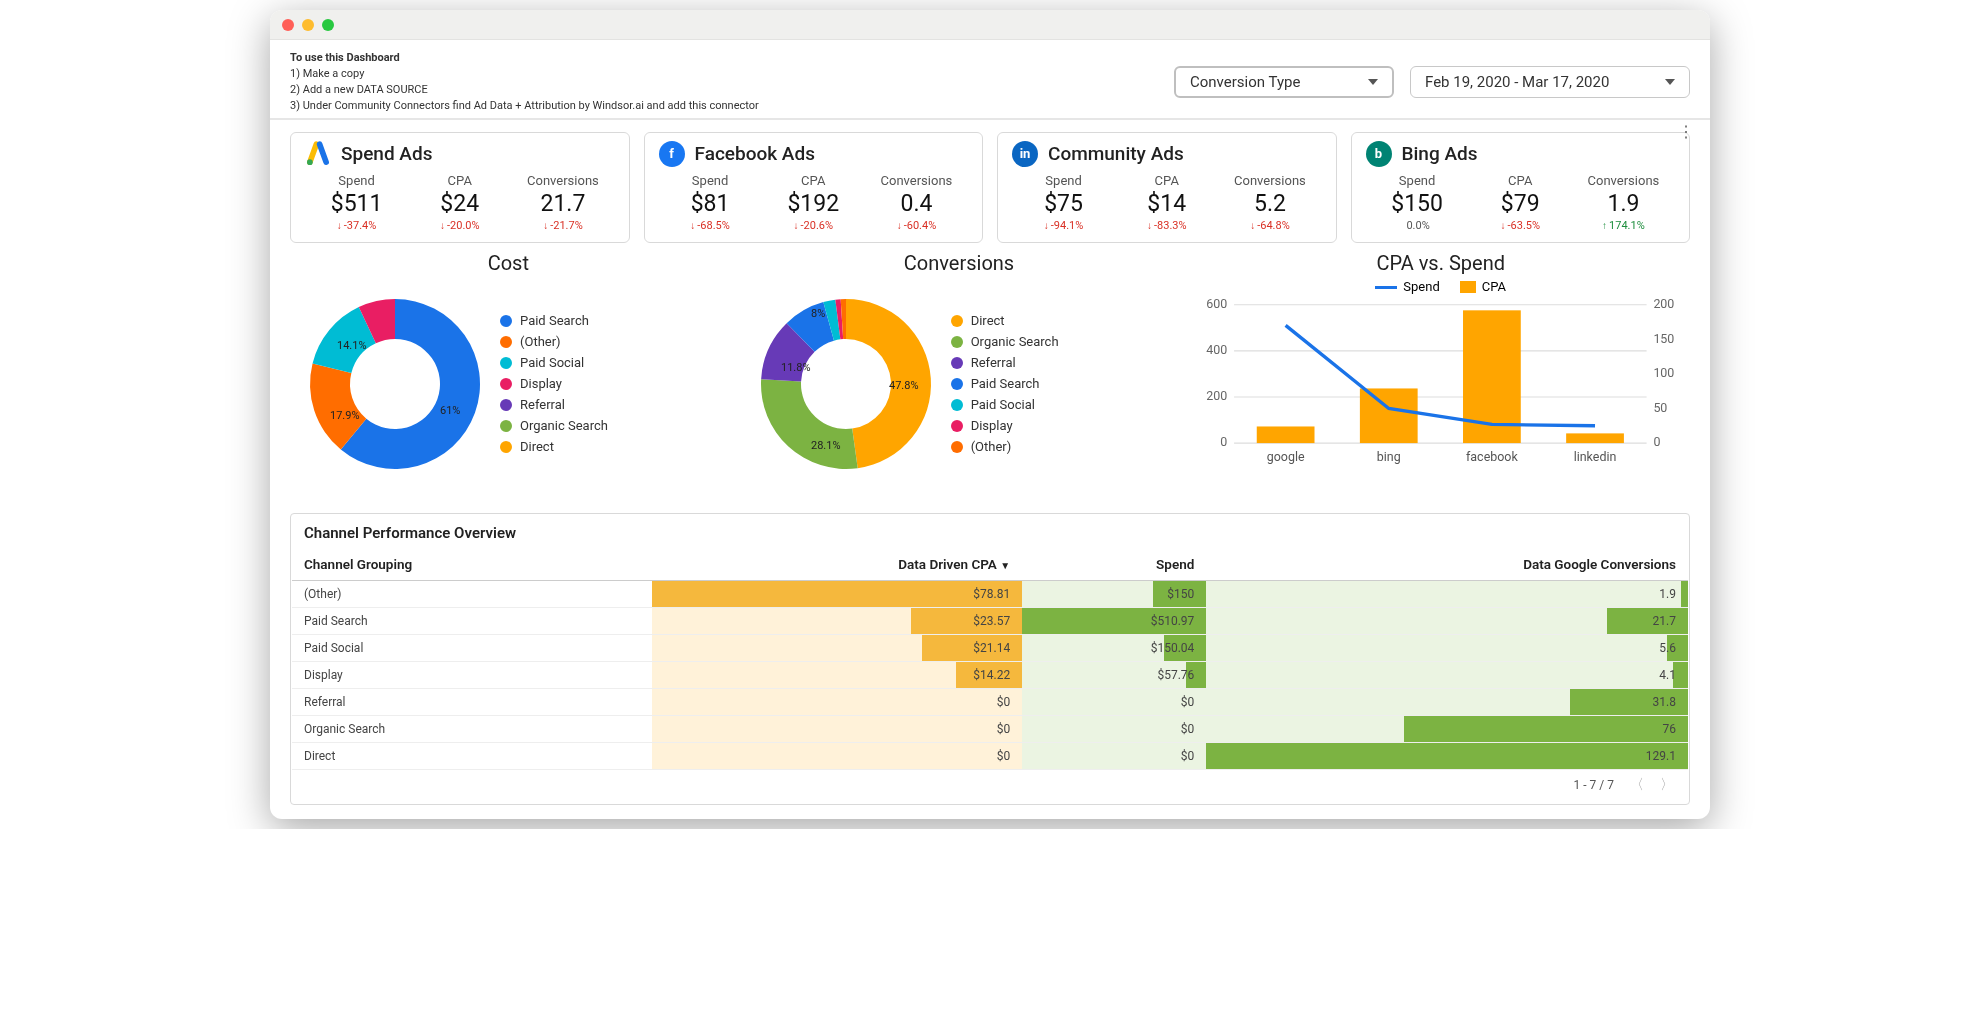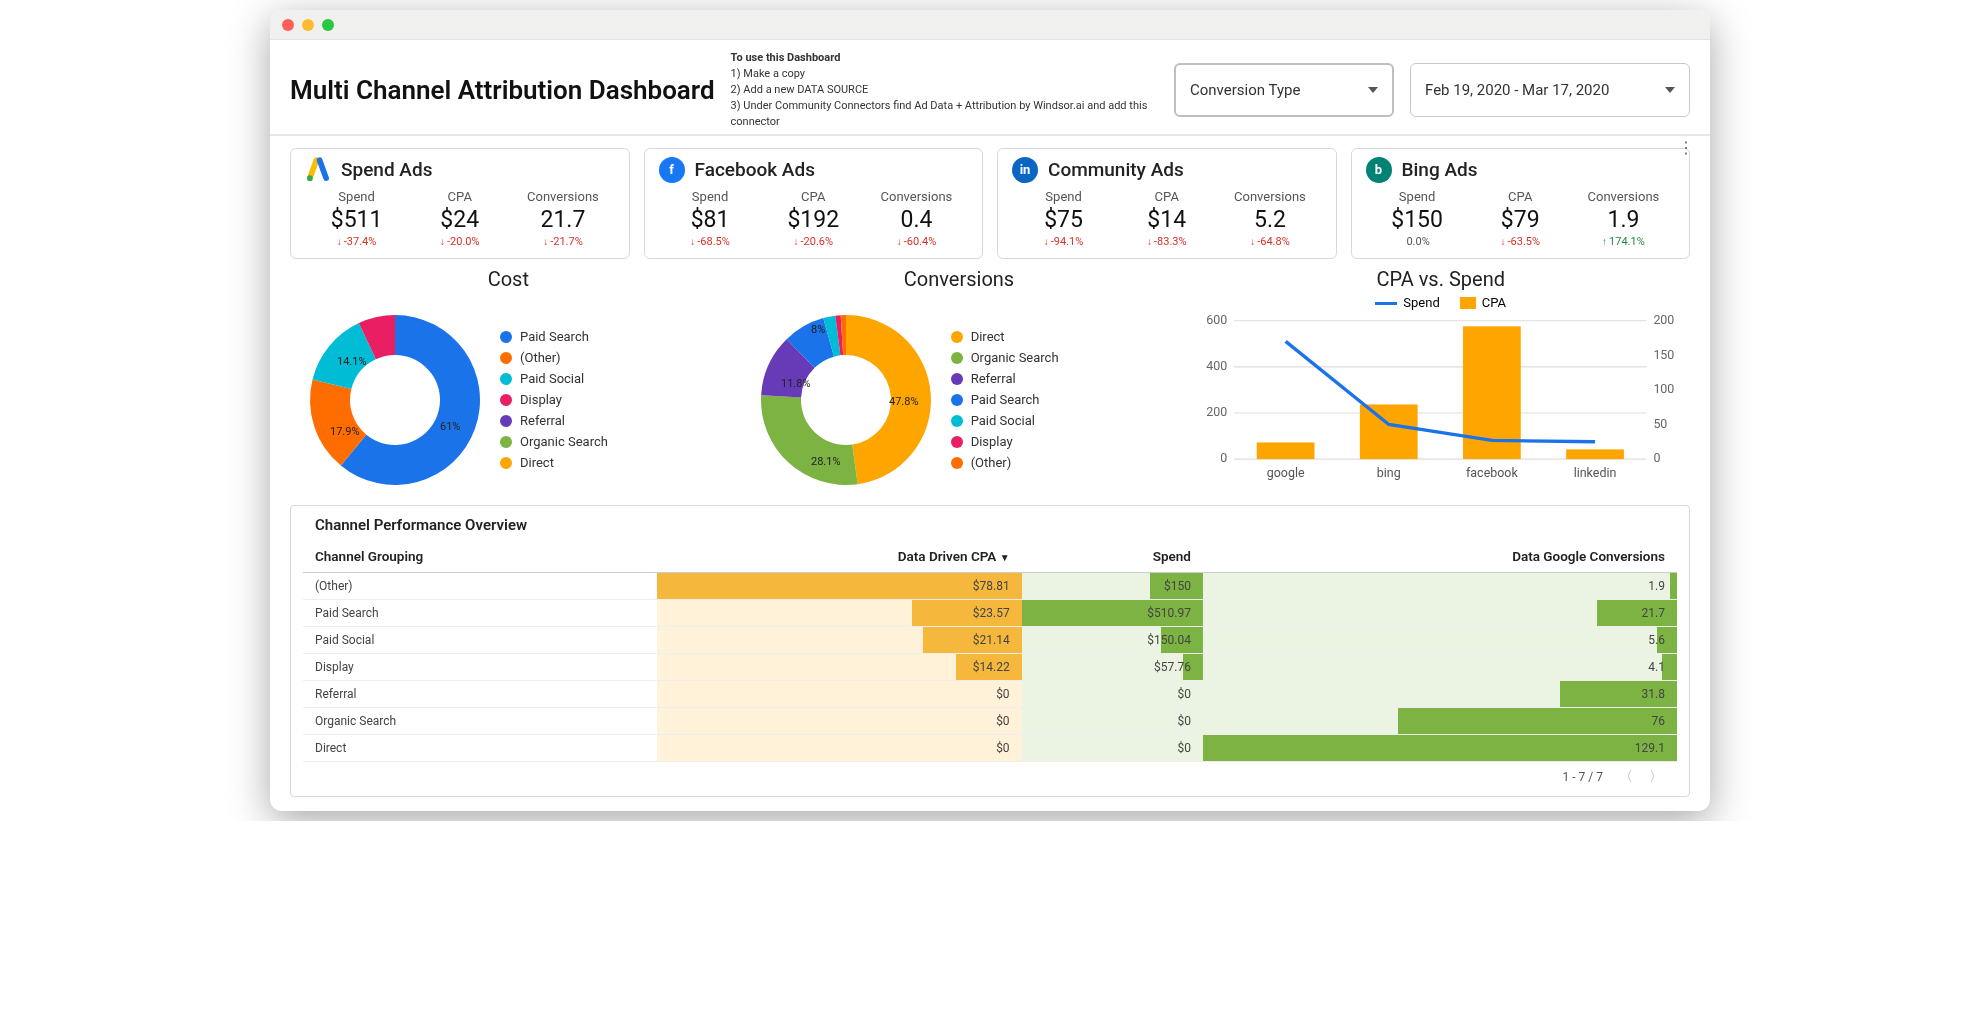--- a/index.html
+++ b/index.html
@@ -30,21 +30,21 @@
     padding: 10px 20px 4px 20px;
     gap: 16px;
     border-bottom: 2px solid #e6e6e6;
   }
   .header h1 { font-size: 26px; font-weight: 600; color: #111; white-space: nowrap; }
   .instructions { font-size: 11px; line-height: 1.45; color: #333; flex: 1; }
   .instructions .t { font-weight: 700; }
   .select {
     border: 1px solid #c8c8c8;
     border-radius: 6px;
-    height: 54px;
+    height: 32px;
     padding: 0 34px 0 14px;
     font-size: 15px;
     color: #333;
     display: flex;
     align-items: center;
     background: #fff;
     position: relative;
     min-width: 220px;
     cursor: pointer;
   }
@@ -101,21 +101,21 @@
   .legend .sw { width:12px; height:12px; border-radius:50%; margin-right:8px; }
 
   
   .combo { height: 170px; }
   .combo-legend { display:flex; gap:20px; font-size:13px; justify-content:center; margin-bottom:4px;}
   .combo-legend .sw { display:inline-block; vertical-align:middle; margin-right:6px; }
   .sw-line { width:22px; height:3px; background:#1a73e8; }
   .sw-bar  { width:16px; height:12px; background:#ffa500; }
 
   
-  .table-panel { margin: 0 20px 14px; border:1px solid #d9d9d9; border-radius:4px; padding: 10px 12px 0; }
+  .table-panel { margin: 24px 20px 14px; border:1px solid #d9d9d9; border-radius:4px; padding: 10px 1px 0; }
   .table-panel h3 { font-size:15px; font-weight:600; padding:0 12px 6px; color:#222;}
   table { width:100%; border-collapse: collapse; font-size:12px; }
   th { text-align:left; font-size:13.5px; font-weight:600; padding:8px 12px; border-bottom:1px solid #ccc; color:#222;}
   th.right, td.right { text-align:right; }
   td { padding:6px 12px; border-bottom:1px solid #eee; color:#444;}
   .bar-bg { position:relative; }
   .bar-fill { position:absolute; top:0; bottom:0; right:0; z-index:0;}
   .bar-bg span { position:relative; z-index:1; }
   .pager { display:flex; justify-content:flex-end; align-items:center; gap:16px; padding:6px 14px 10px; font-size:12px; color:#555;}
   .pager .ch { color:#aaa; cursor:pointer; font-size:14px; }
@@ -127,21 +127,20 @@
 
 <div class="window">
 
   <div class="titlebar">
     <span class="tl-dot" style="background:#ff5f57"></span>
     <span class="tl-dot" style="background:#febc2e"></span>
     <span class="tl-dot" style="background:#28c840"></span>
   </div>
 
   <div class="header">
-    <h1>Multi Channel Attribution Dashboard</h1>
     <div class="instructions">
       <div class="t">To use this Dashboard</div>
       <div>1) Make a copy</div>
       <div>2) Add a new DATA SOURCE</div>
       <div>3) Under Community Connectors find Ad Data + Attribution by Windsor.ai and add this connector</div>
     </div>
     <div class="select">
       <span>Conversion Type</span>
     </div>
     <div class="select" style="min-width:280px">

